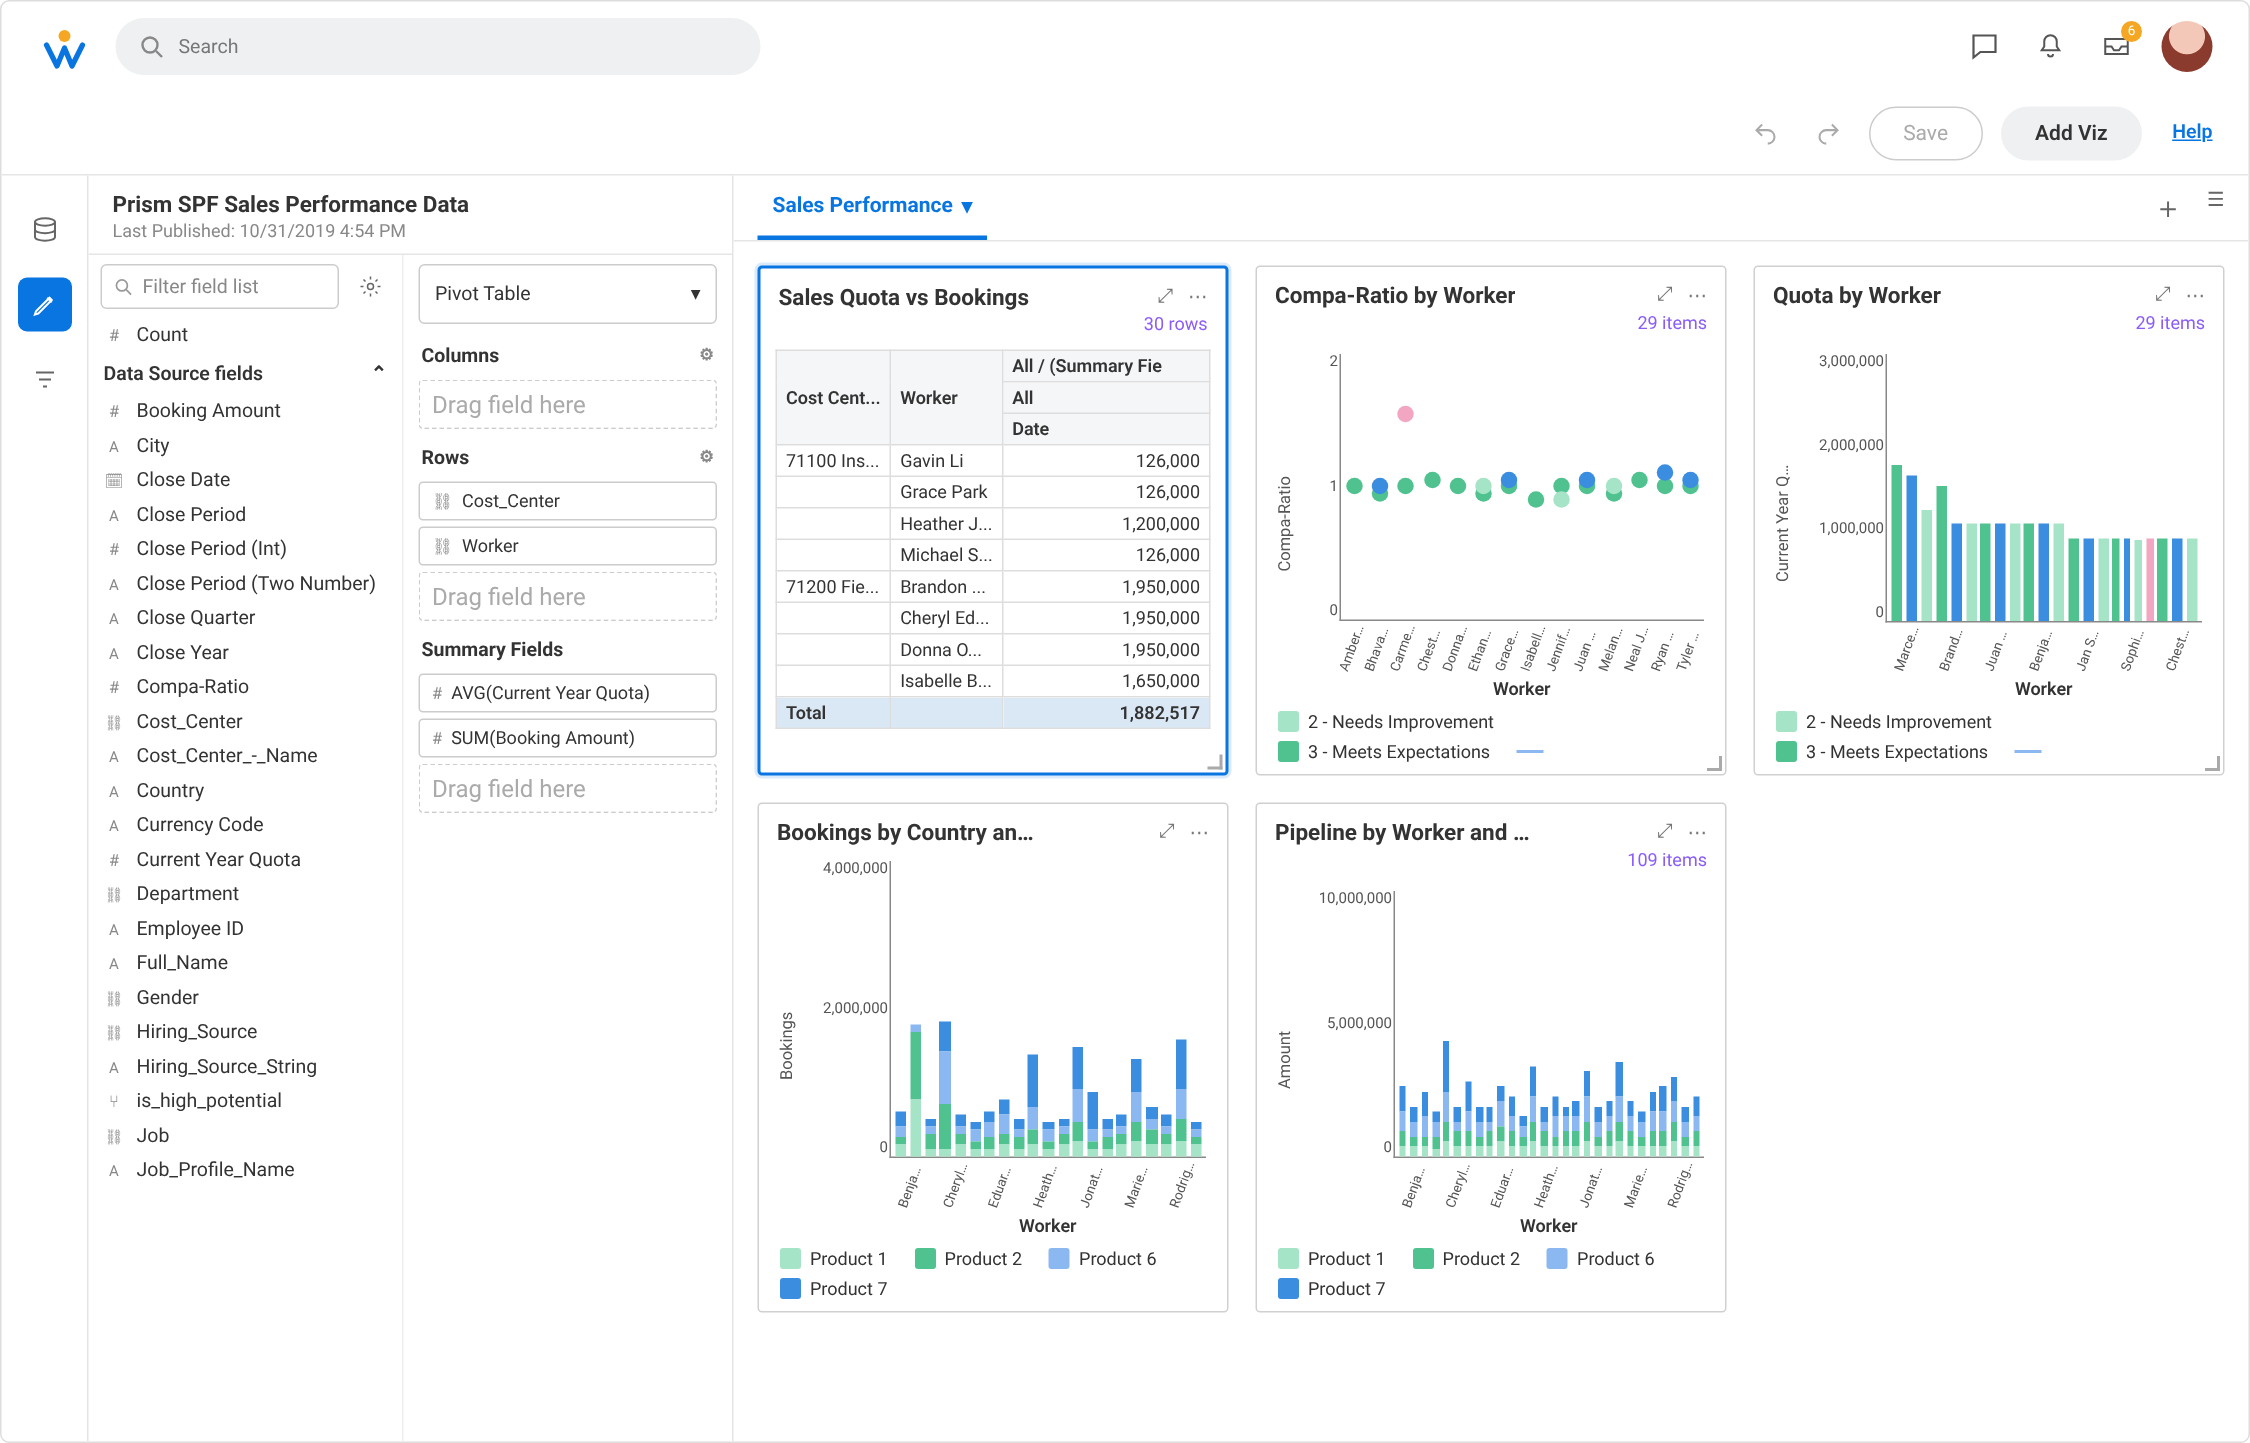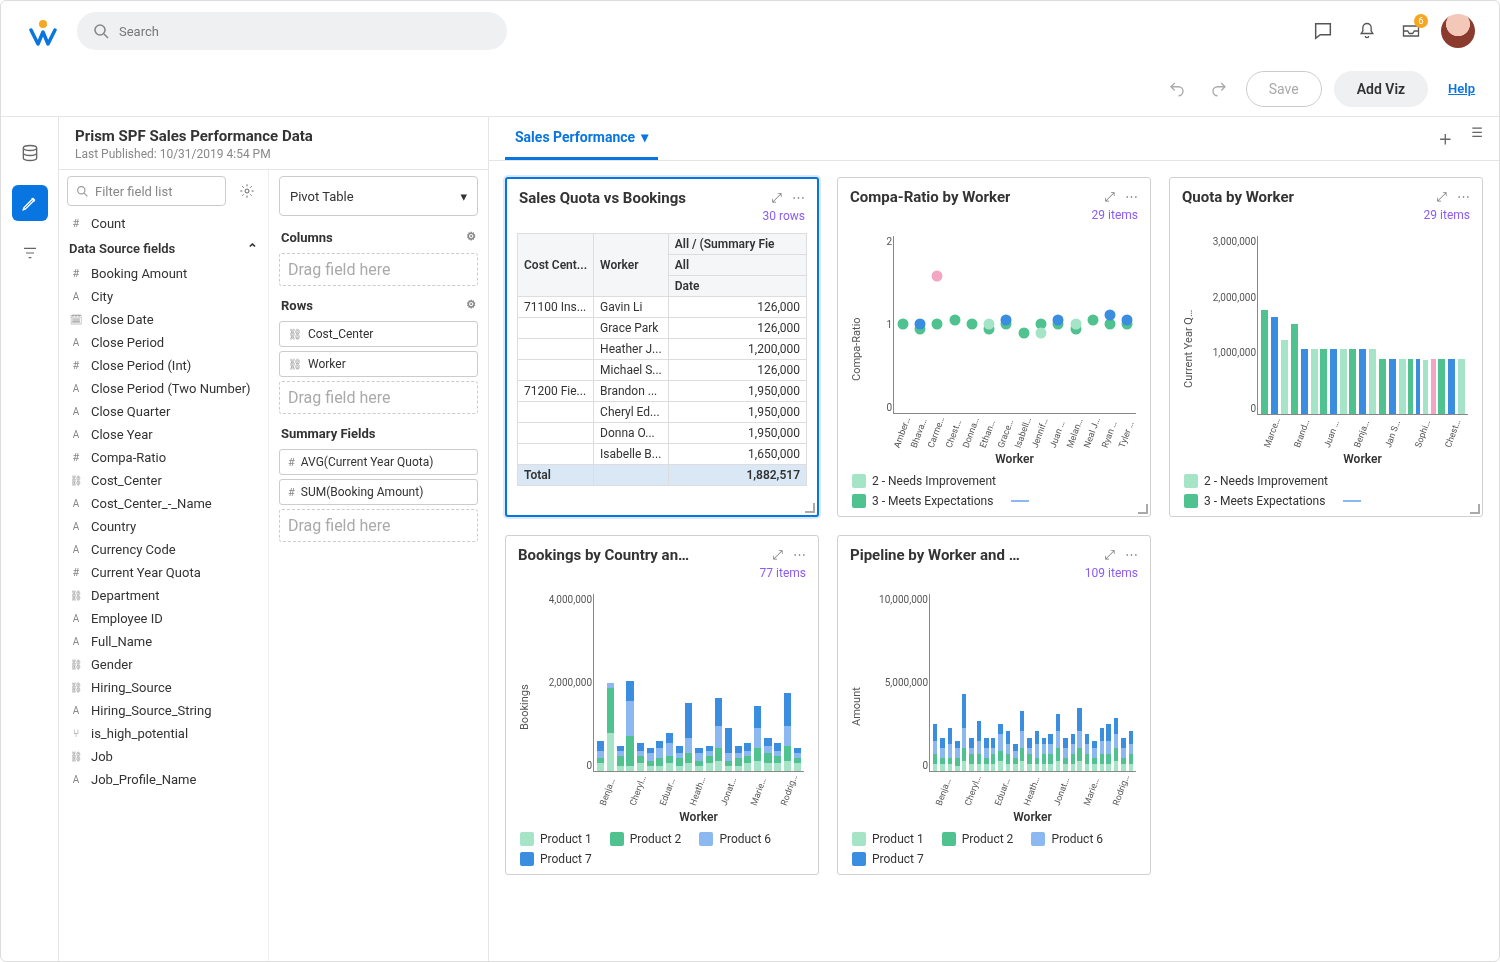--- a/index.html
+++ b/index.html
@@ -655,21 +655,20 @@
         </div>
 
         <div class="card">
           <div class="card-hdr">
               <div class="t">Bookings by Country an…</div>
               <div class="acts">
                 <span>⤢</span>
                 <span>⋯</span>
               </div>
             </div>
-          <div class="card-sub">77 items</div>
           <div class="card-body">
             <div class="chart-wrap">
               <div class="ylabel">Bookings</div>
               <div class="chart-area" style="margin-left:56px;">
                 <div class="plot">
                   <div class="yticks">
                       <span>4,000,000</span>
                       <span>2,000,000</span>
                       <span>0</span>
                     </div>

